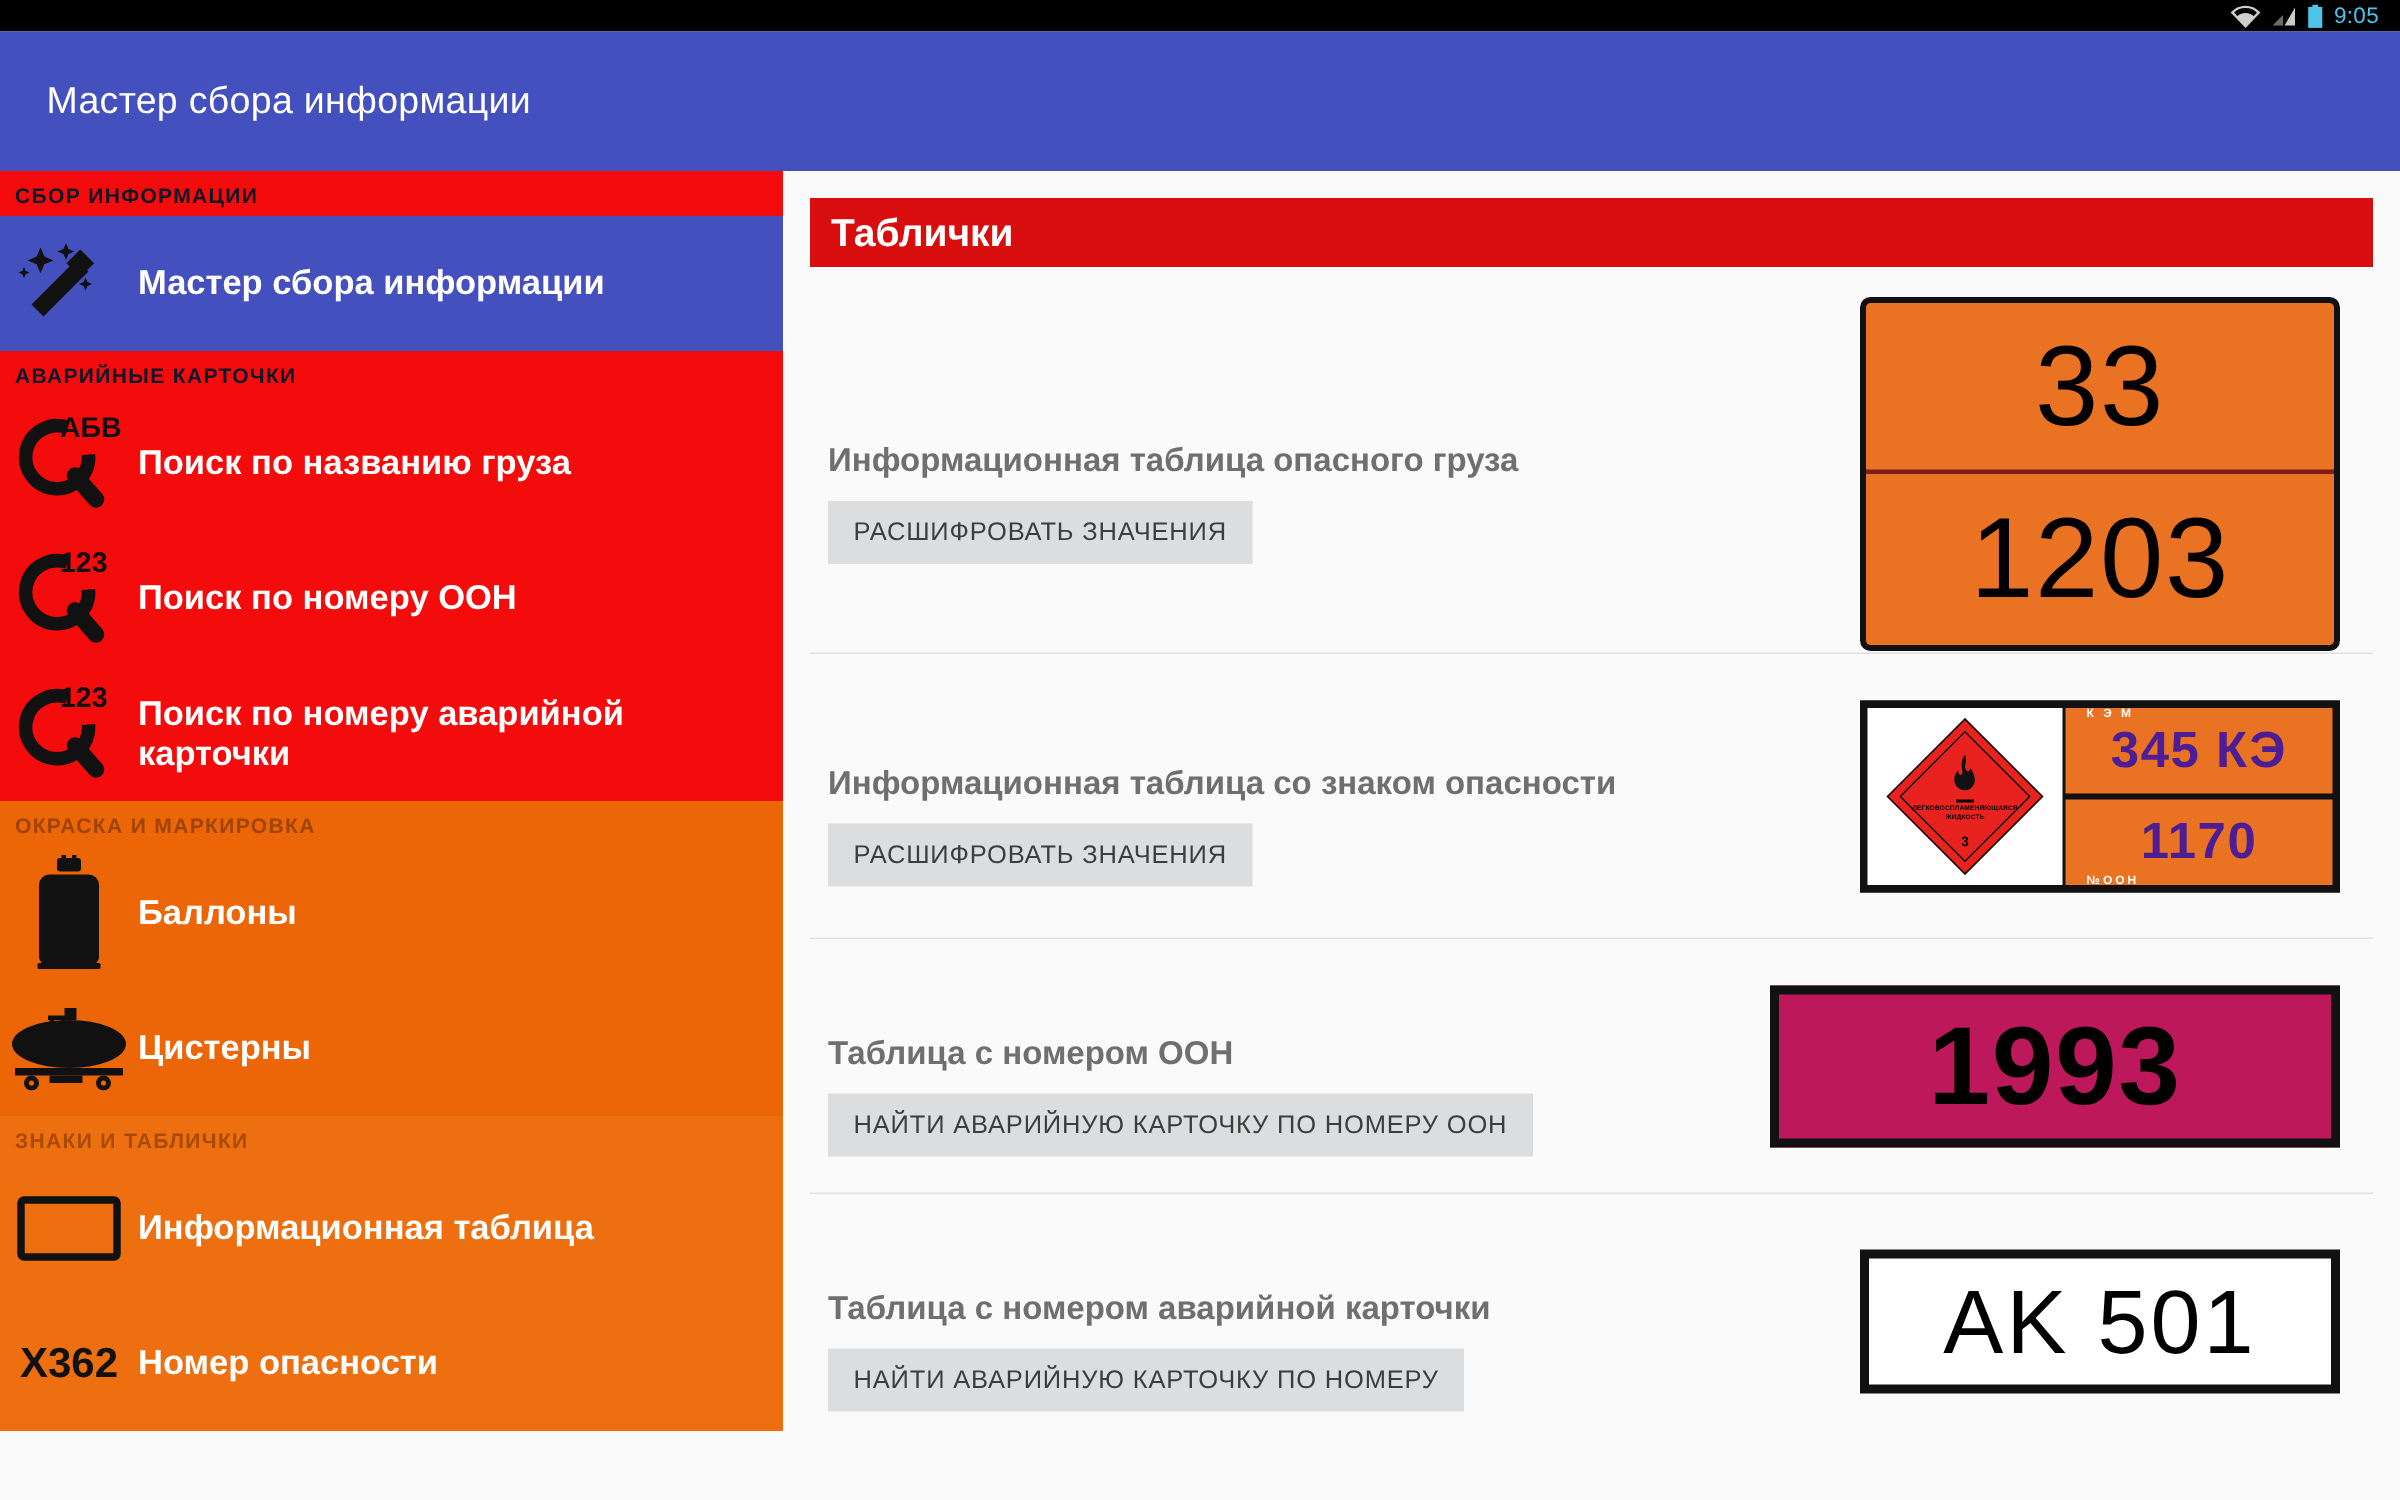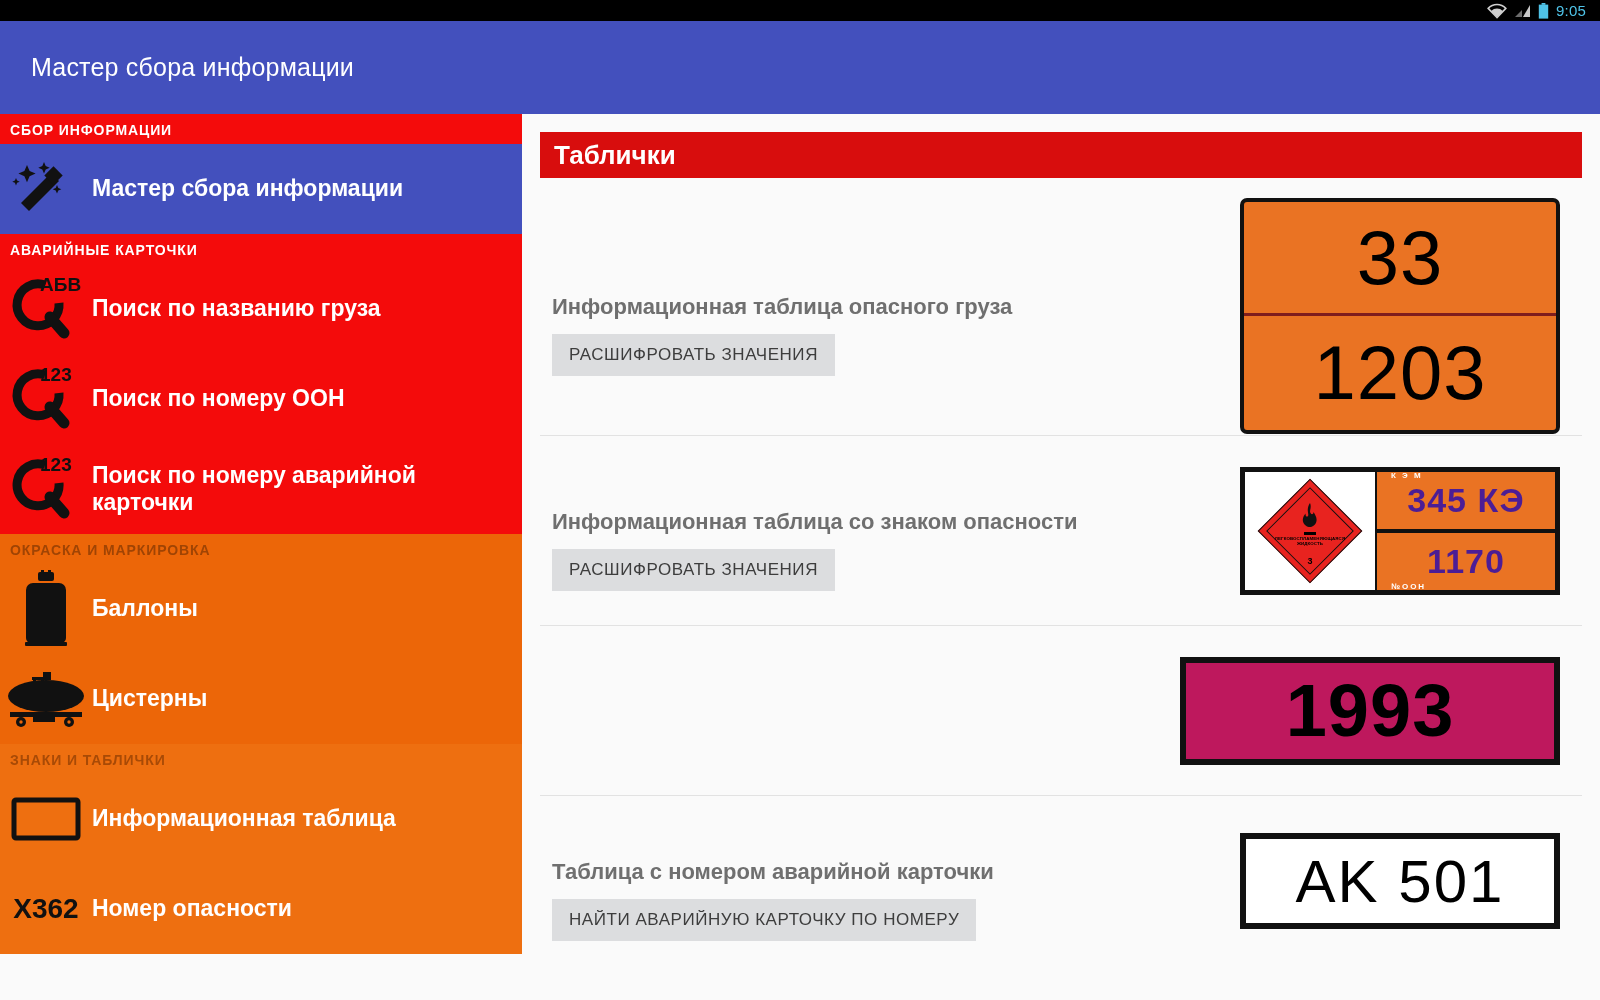--- a/index.html
+++ b/index.html
@@ -33,21 +33,21 @@
   
   .sidebar {
     position:absolute; left:0; top:114px; width:522px; height:886px;
     overflow:hidden;
   }
   .sec-header {
     font-size:14px; font-weight:bold; letter-spacing:0.9px;
     padding:8px 0 6px 10px;
   }
   .sec-red    { background:#f40b0b; }
-  .sec-red .sec-header { color:#ffffff; }
+  .sec-red .sec-header { color:#0f172a; }
   .sec-orange { background:#ec6608; }
   .sec-orange .sec-header { color:#a04404; }
   .sec-orange2 { background:#ee6f10; }
   .sec-orange2 .sec-header { color:#a84a06; }
 
   .nav-item {
     display:flex; align-items:center; min-height:90px;
     padding:6px 12px 6px 0;
   }
   .nav-item.selected { background:#4350bd; }
@@ -390,20 +390,24 @@
           </div>
           <div class="combo-right">
             <div class="combo-cell top">345 КЭ</div>
             <div class="combo-cell">1170</div>
           </div>
         </div>
       </div>
     </div>
 
     <div class="row" style="top:512px; height:170px;">
+      <div class="row-left">
+        <div class="row-title">Таблица с номером ООН</div>
+        <button class="btn">НАЙТИ АВАРИЙНУЮ КАРТОЧКУ ПО НОМЕРУ ООН</button>
+      </div>
       <div class="row-right">
         <div class="plate-1">
           <span class="num">1993</span>
         </div>
       </div>
     </div>
 
     <div class="row last" style="top:682px; height:170px;">
       <div class="row-left">
         <div class="row-title">Таблица с номером аварийной карточки</div>

